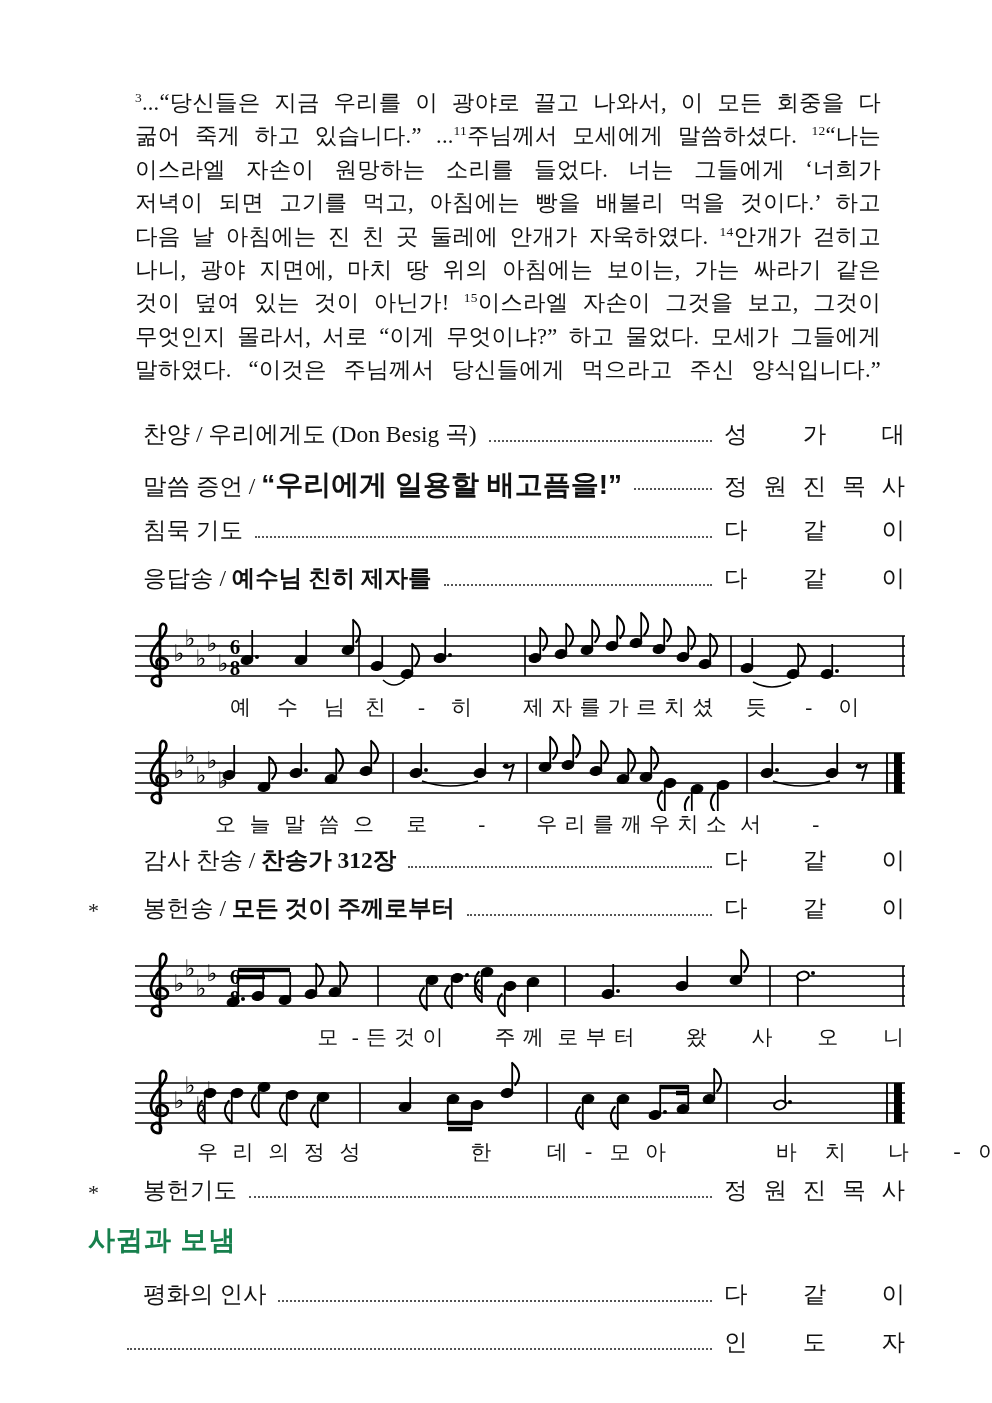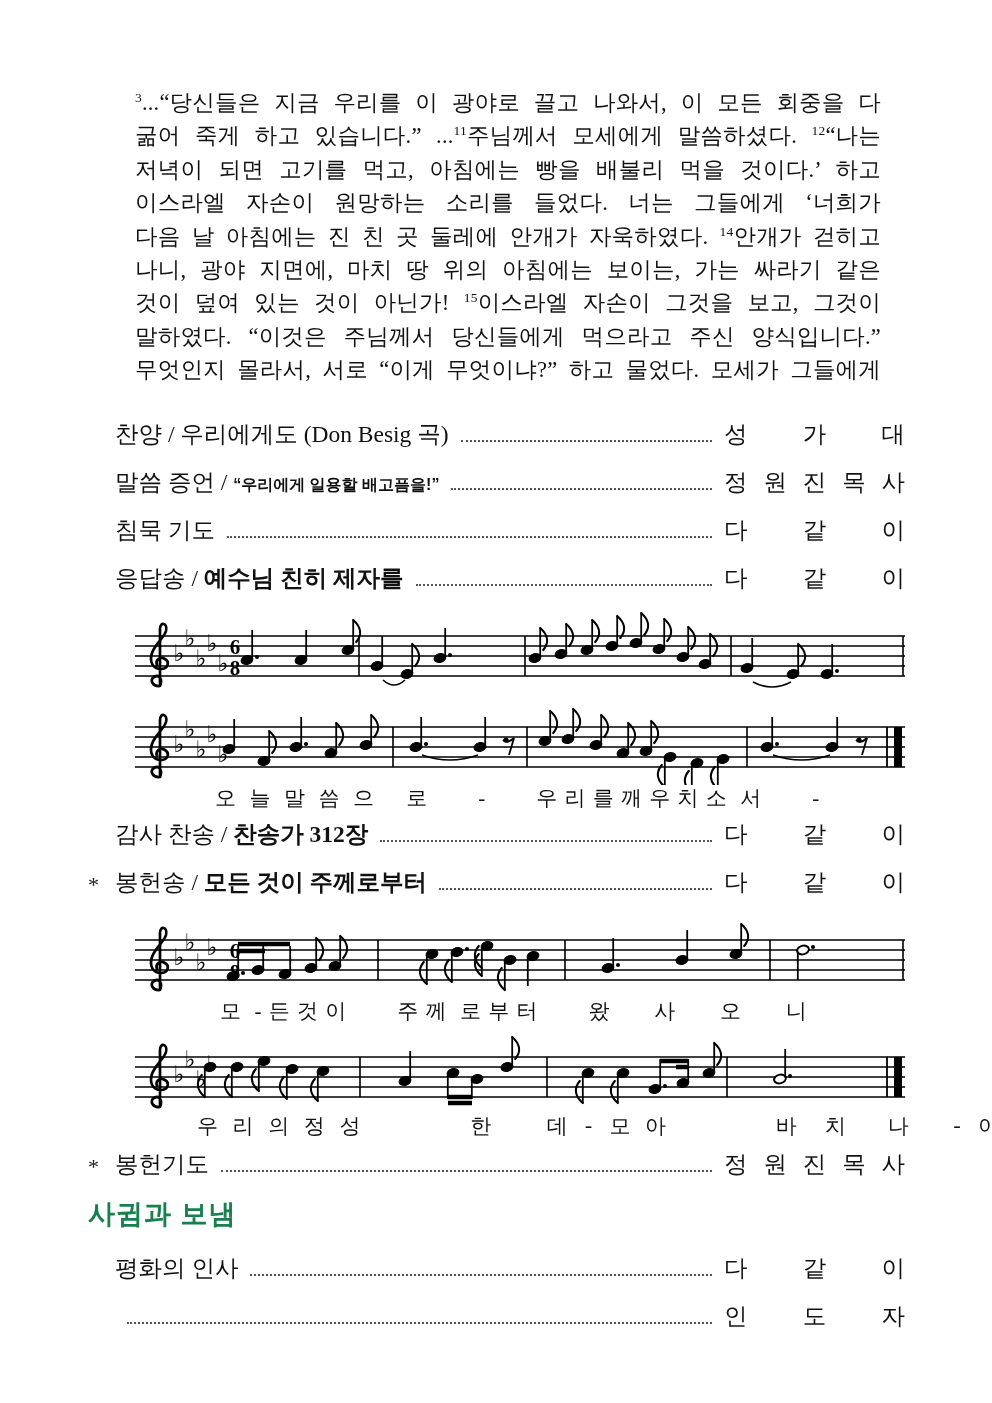--- a/index.html
+++ b/index.html
@@ -14,24 +14,24 @@
     font-size:22.5px;line-height:33.4px;
     text-align:justify;text-align-last:justify;
     letter-spacing:0.2px;
   }
   .s-line sup{font-size:0.60em;vertical-align:super;line-height:0;}
   
   .rows{margin-top:0;}
   .rows.first{margin-top:31px;}
   .row{display:flex;align-items:baseline;margin-bottom:17px;height:31px;}
   .marker{width:27px;flex-shrink:0;font-size:22px;transform:translateY(2px);color:#222;}
-  .title{white-space:pre;font-size:23.5px;}
+  .title{white-space:pre;font-size:23.5px;margin-left:28px;}
   .title .tp{font-weight:400;}
   .title .tb{font-weight:700;}
-  .title .tbs{font-weight:700;font-family:"Liberation Sans","DejaVu Sans",sans-serif;font-size:16px;}
+  .title .tbs{font-weight:700;font-family:"Liberation Sans","DejaVu Sans",sans-serif;font-size:28px;}
   .leader{flex:1;min-width:28px;border-bottom:2.6px dotted #555;margin:0 12px 7px 12px;align-self:flex-end;}
   .performer{width:181px;flex-shrink:0;display:flex;justify-content:space-between;font-size:23.5px;}
   
   .song{margin:4px 0 2px 0;}
   .staff-block{margin-left:47px;margin-bottom:7px;}
   .staff-block svg{display:block;}
   .lyrics{white-space:pre;font-size:21px;line-height:26px;margin-top:0px;letter-spacing:1px;}
   
   .section-header{
     text-align:left;margin:12px 40px 20px 0;
@@ -40,27 +40,27 @@
   }
 </style>
 </head>
 <body>
 
 <div class="page">
 
   <div class="scripture" id="scripture">
       <div class="s-line"><sup>3</sup>...“당신들은 지금 우리를 이 광야로 끌고 나와서, 이 모든 회중을 다</div>
       <div class="s-line">굶어 죽게 하고 있습니다.” ...<sup>11</sup>주님께서 모세에게 말씀하셨다. <sup>12</sup>“나는</div>
+      <div class="s-line">이스라엘 자손이 원망하는 소리를 들었다. 너는 그들에게 ‘너희가</div>
       <div class="s-line">저녁이 되면 고기를 먹고, 아침에는 빵을 배불리 먹을 것이다.’ 하고</div>
-      <div class="s-line">이스라엘 자손이 원망하는 소리를 들었다. 너는 그들에게 ‘너희가</div>
       <div class="s-line">다음 날 아침에는 진 친 곳 둘레에 안개가 자욱하였다. <sup>14</sup>안개가 걷히고</div>
       <div class="s-line">나니, 광야 지면에, 마치 땅 위의 아침에는 보이는, 가는 싸라기 같은</div>
       <div class="s-line">것이 덮여 있는 것이 아닌가! <sup>15</sup>이스라엘 자손이 그것을 보고, 그것이</div>
+      <div class="s-line">무엇인지 몰라서, 서로 “이게 무엇이냐?” 하고 물었다. 모세가 그들에게</div>
       <div class="s-line">말하였다. “이것은 주님께서 당신들에게 먹으라고 주신 양식입니다.”</div>
-      <div class="s-line">무엇인지 몰라서, 서로 “이게 무엇이냐?” 하고 물었다. 모세가 그들에게</div>
     </div>
 
   <div class="rows first">
       <div class="row">
         <span class="marker"></span>
         <span class="title"><span class="tp">찬양 / 우리에게도 (Don Besig 곡)</span></span>
         <span class="leader"></span>
         <span class="performer">
           <span>성</span>
           <span>가</span>
@@ -199,20 +199,21 @@
             <path d="M 663.2 28 C 671.2 35, 672.2 43, 666.2 50" fill="none" stroke="#000" stroke-width="2.2" stroke-linecap="round"></path>
           </g>
           <g>
             <ellipse cx="692" cy="58" rx="6" ry="4.3" transform="rotate(-15 692 58)" fill="#000" stroke="#000" stroke-width="1"></ellipse>
             <line x1="697.2" y1="56.5" x2="697.2" y2="28" stroke="#000" stroke-width="1.8"></line>
             <circle cx="702" cy="55" r="2" fill="#000"></circle>
           </g>
           <path d="M 248 64 Q 259 74 270 64" fill="none" stroke="#000" stroke-width="1.6"></path>
           <path d="M 618 66 Q 637 76 656 66" fill="none" stroke="#000" stroke-width="1.6"></path>
         </svg>
+        <div class="lyrics" style="padding-left: 95px;">예    수    님   친     -    히        제 자 를 가 르 치 셨     듯      -    이</div>
       </div>
       <div class="staff-block">
         <svg viewBox="0 -6 770 84" width="770" height="84">
           <line x1="0" y1="20" x2="770" y2="20" stroke="#000" stroke-width="1.3"></line>
           <line x1="0" y1="30" x2="770" y2="30" stroke="#000" stroke-width="1.3"></line>
           <line x1="0" y1="40" x2="770" y2="40" stroke="#000" stroke-width="1.3"></line>
           <line x1="0" y1="50" x2="770" y2="50" stroke="#000" stroke-width="1.3"></line>
           <line x1="0" y1="60" x2="770" y2="60" stroke="#000" stroke-width="1.3"></line>
           <path d="M25 70 C18 71 14 64 19 61 C24 58 28 63 25 70 L25 13 C25 5 33 7 31 15 C29 22 20 28 17 37 C14 46 18 53 26 53 C33 53 35 46 30 43 C25 40 20 44 22 49" fill="none" stroke="#000" stroke-width="2.7" stroke-linecap="round"></path>
           <text x="44" y="45" text-anchor="middle" font-size="23" font-family="&quot;DejaVu Sans&quot;,sans-serif">♭</text>
@@ -430,21 +431,21 @@
             <ellipse cx="601" cy="34" rx="6" ry="4.3" transform="rotate(-15 601 34)" fill="#000" stroke="#000" stroke-width="1"></ellipse>
             <line x1="606.2" y1="32.5" x2="606.2" y2="4" stroke="#000" stroke-width="1.8"></line>
             <path d="M 606.2 4 C 614.2 11, 615.2 19, 609.2 26" fill="none" stroke="#000" stroke-width="2.2" stroke-linecap="round"></path>
           </g>
           <g>
             <ellipse cx="668" cy="30" rx="6" ry="4.3" transform="rotate(-15 668 30)" fill="#fff" stroke="#000" stroke-width="2"></ellipse>
             <line x1="662.8" y1="31.5" x2="662.8" y2="60" stroke="#000" stroke-width="1.8"></line>
             <circle cx="678" cy="27" r="2" fill="#000"></circle>
           </g>
         </svg>
-        <div class="lyrics" style="padding-left: 85px;">모  - 든 것 이        주 께  로 부 터        왔       사       오       니</div>
+        <div class="lyrics" style="padding-left: 85px; text-align: right;">모  - 든 것 이        주 께  로 부 터        왔       사       오       니</div>
       </div>
       <div class="staff-block">
         <svg viewBox="0 -6 770 84" width="770" height="84">
           <line x1="0" y1="20" x2="770" y2="20" stroke="#000" stroke-width="1.3"></line>
           <line x1="0" y1="30" x2="770" y2="30" stroke="#000" stroke-width="1.3"></line>
           <line x1="0" y1="40" x2="770" y2="40" stroke="#000" stroke-width="1.3"></line>
           <line x1="0" y1="50" x2="770" y2="50" stroke="#000" stroke-width="1.3"></line>
           <line x1="0" y1="60" x2="770" y2="60" stroke="#000" stroke-width="1.3"></line>
           <path d="M25 70 C18 71 14 64 19 61 C24 58 28 63 25 70 L25 13 C25 5 33 7 31 15 C29 22 20 28 17 37 C14 46 18 53 26 53 C33 53 35 46 30 43 C25 40 20 44 22 49" fill="none" stroke="#000" stroke-width="2.7" stroke-linecap="round"></path>
           <text x="44" y="45" text-anchor="middle" font-size="23" font-family="&quot;DejaVu Sans&quot;,sans-serif">♭</text>

